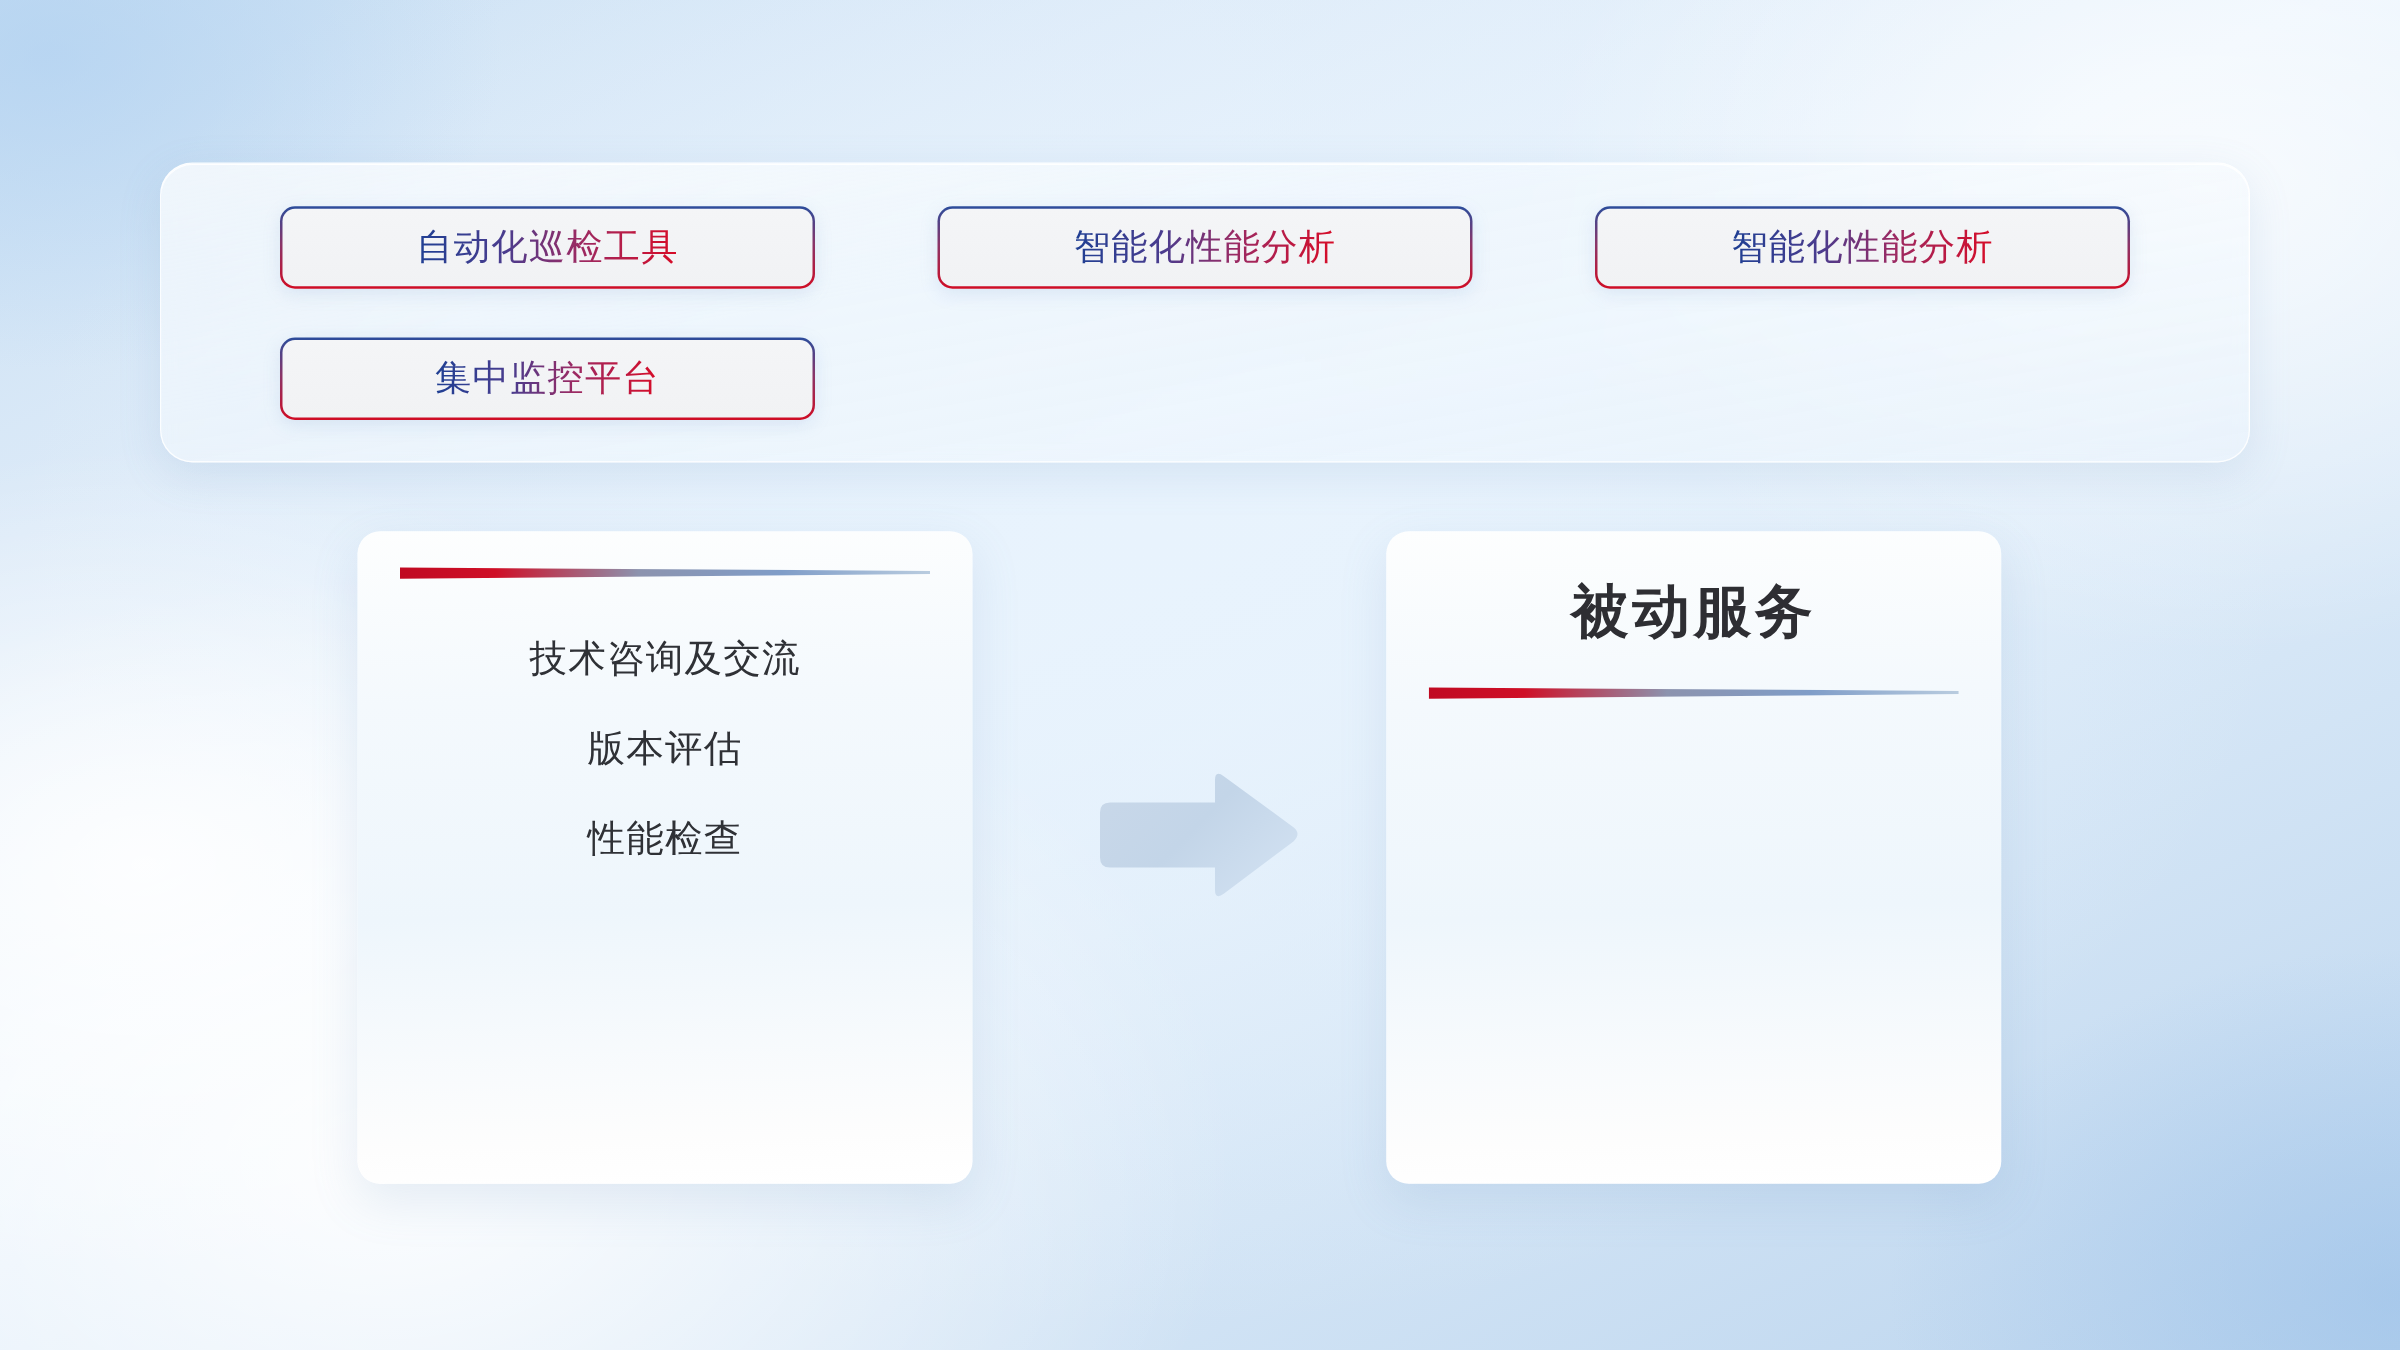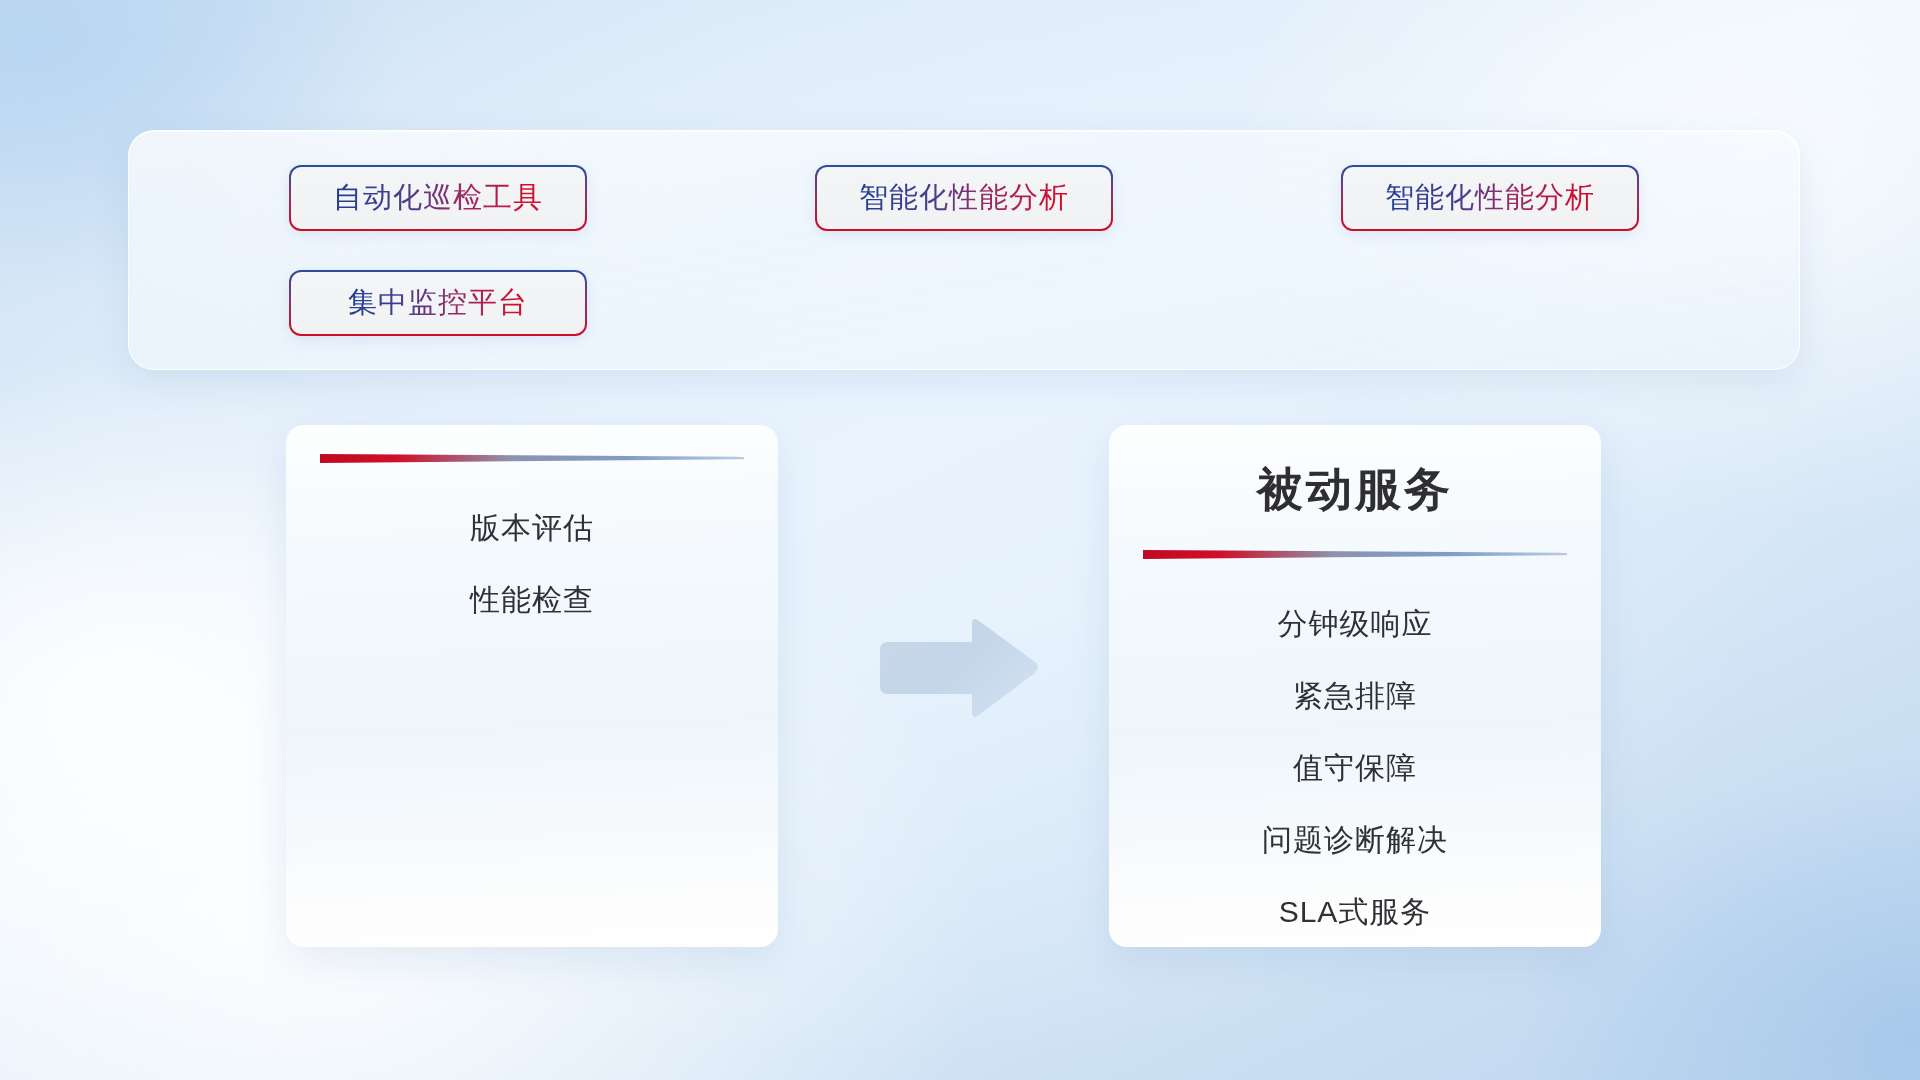--- a/index.html
+++ b/index.html
@@ -56,21 +56,21 @@
     grid-template-rows: repeat(2, 1fr);
     align-items: center;
     justify-items: center;
     padding: 22px 46px;
     row-gap: 16px;
   }
 
   
   .tag {
     position: relative;
-    width: 298px;
+    width: 428px;
     height: 66px;
     border-radius: 12px;
     background: linear-gradient(180deg, #2b4c9b 0%, #8a3468 46%, #d00c24 100%);
     padding: 2px;
     box-shadow: 0 4px 14px rgba(120,155,200,0.18);
   }
   .tag-inner {
     width: 100%;
     height: 100%;
     border-radius: 10px;
@@ -207,20 +207,21 @@
             <stop offset="45%" stop-color="#8c93ae"></stop>
             <stop offset="72%" stop-color="#7f9dc8"></stop>
             <stop offset="100%" stop-color="#b9ccdf"></stop>
           </linearGradient>
         </defs>
         <path d="M0,3 L424,5.8 L424,8.2 L0,12 Z" fill="url(#dvA)"></path>
       </svg>
     </div>
 
     <div class="card-list">
+      <div class="card-item">技术咨询及交流</div>
       <div class="card-item">版本评估</div>
       <div class="card-item">性能检查</div>
     </div>
   </div>
 
   <div class="arrow">
     <svg viewBox="0 0 168 110" aria-hidden="true">
       <defs>
         <linearGradient id="arrG" x1="0" y1="0" x2="1" y2="0.6">
           <stop offset="0%" stop-color="#c9d8e9"></stop>
@@ -254,22 +255,15 @@
             <stop offset="18%" stop-color="#cf0f27"></stop>
             <stop offset="45%" stop-color="#8c93ae"></stop>
             <stop offset="72%" stop-color="#7f9dc8"></stop>
             <stop offset="100%" stop-color="#b9ccdf"></stop>
           </linearGradient>
         </defs>
         <path d="M0,3 L424,5.8 L424,8.2 L0,12 Z" fill="url(#dvB)"></path>
       </svg>
     </div>
 
-    <div class="card-list">
-      <div class="card-item">分钟级响应</div>
-      <div class="card-item">紧急排障</div>
-      <div class="card-item">值守保障</div>
-      <div class="card-item">问题诊断解决</div>
-      <div class="card-item">SLA式服务</div>
-    </div>
   </div>
 
 </div>
 
 </body></html>

